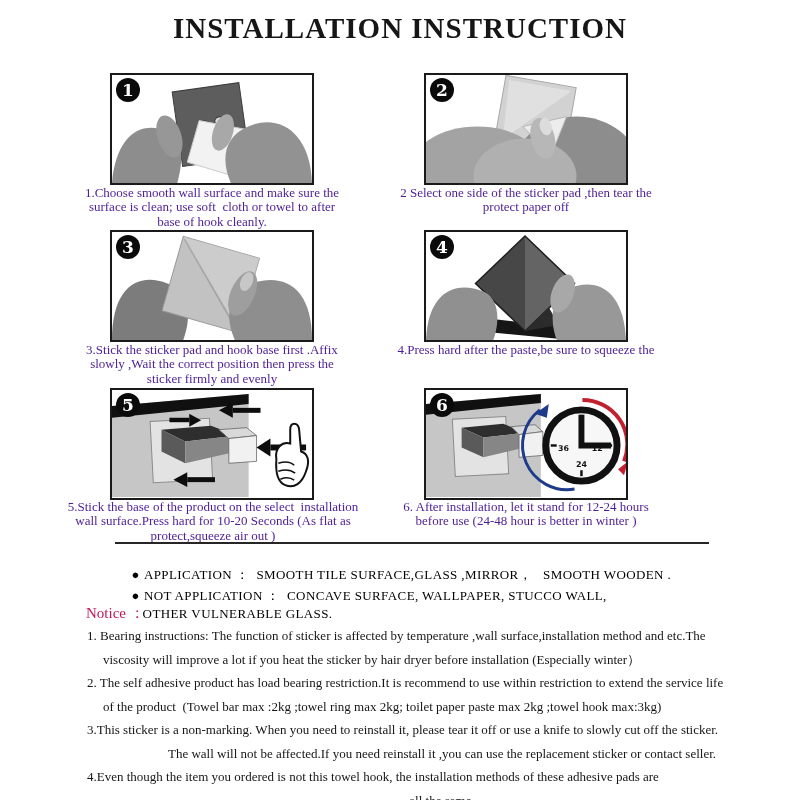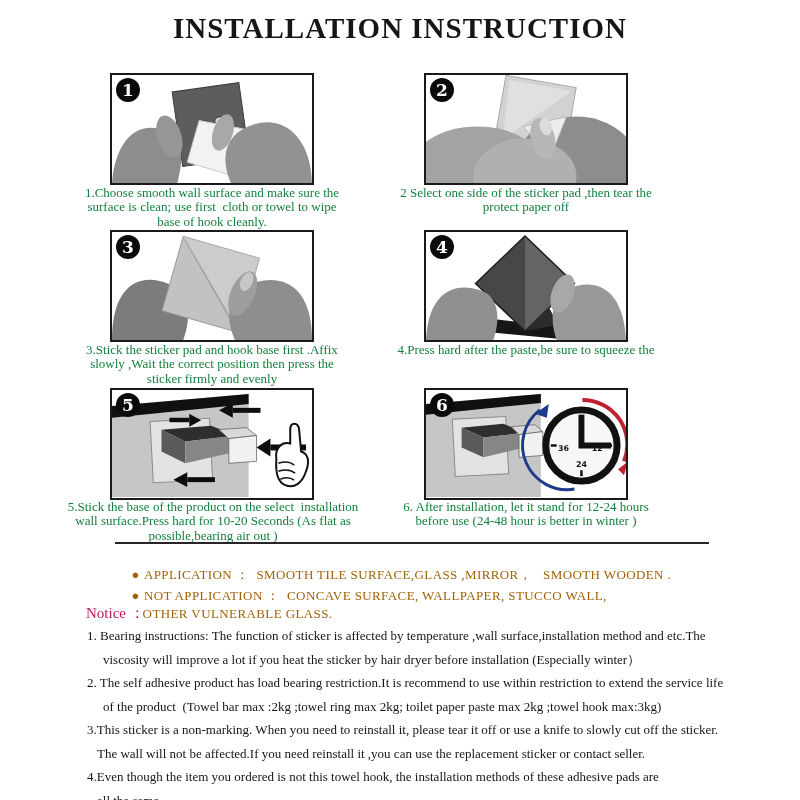--- a/index.html
+++ b/index.html
@@ -8,31 +8,31 @@
         font-family:"Liberation Serif",serif;color:#111;}
   #title{position:absolute;top:12px;left:0;width:800px;text-align:center;
          font-size:29px;font-weight:700;letter-spacing:1px;color:#161616;}
   .frame{position:absolute;width:204px;height:112px;border:2px solid #1a1a1a;
          background:#ffffff;box-sizing:border-box;}
   .frame svg{display:block;width:100%;height:100%;}
   .badge{position:absolute;top:3px;left:4px;width:24px;height:24px;border-radius:50%;
          background:#0a0a0a;color:#ffffff;display:flex;align-items:center;justify-content:center;
          font-family:"DejaVu Serif",serif;font-weight:700;font-size:17px;line-height:1;}
   .caption{position:absolute;text-align:center;font-size:13px;line-height:14.3px;
-           color:#15803d;}
+           color:#4c1d95;}
   .caption div{white-space:pre;}
   #divider{position:absolute;left:115px;top:542px;width:594px;height:0;
            border-top:2px solid #262626;}
-  .app-line{position:absolute;font-size:13px;letter-spacing:0.4px;white-space:pre;color:#a16207;}
+  .app-line{position:absolute;font-size:13px;letter-spacing:0.4px;white-space:pre;color:#000000;}
   .bullet{font-size:13px;margin-right:4px;}
   #notice-heading{position:absolute;left:86px;top:604px;font-size:15px;white-space:pre;color:#be185d;}
   #notice{position:absolute;left:87px;top:624px;width:700px;font-size:13px;color:#151515;}
   #notice .nline{line-height:23.5px;white-space:pre;}
   #notice .cont{padding-left:16px;}
-  #notice .cont-sm{padding-left:10px;}
+  #notice .cont-sm{padding-left:10px;text-align:center;}
 </style>
 </head>
 <body>
 
 <div id="page">
 
   <div id="title">INSTALLATION INSTRUCTION</div>
 
   <div class="frame" style="left:110px;top:73px;">
     <svg viewBox="0 0 202 109" aria-hidden="true">
@@ -158,39 +158,39 @@
         <text x="173" y="62" text-anchor="middle" font-family="DejaVu Sans, sans-serif" font-size="8" font-weight="bold" fill="#111">12</text>
         <text x="157" y="78" text-anchor="middle" font-family="DejaVu Sans, sans-serif" font-size="8" font-weight="bold" fill="#111">24</text>
         <text x="139" y="62" text-anchor="middle" font-family="DejaVu Sans, sans-serif" font-size="8" font-weight="bold" fill="#111">36</text>
       </g>
     </svg>
     <div class="badge">6</div>
   </div>
 
   <div class="caption" style="left:72px;top:186px;width:280px;">
     <div>1.Choose smooth wall surface and make sure the</div>
-    <div>surface is clean; use first  cloth or towel to wipe</div>
+    <div>surface is clean; use soft  cloth or towel to after</div>
     <div>base of hook cleanly.</div>
   </div>
   <div class="caption" style="left:386px;top:186px;width:280px;">
     <div>2 Select one side of the sticker pad ,then tear the</div>
     <div>protect paper off</div>
   </div>
   <div class="caption" style="left:72px;top:343px;width:280px;text-align:center;">
     <div>3.Stick the sticker pad and hook base first .Affix</div>
     <div>slowly ,Wait the correct position then press the</div>
     <div>sticker firmly and evenly</div>
   </div>
   <div class="caption" style="left:386px;top:343px;width:280px;">
     <div>4.Press hard after the paste,be sure to squeeze the</div>
   </div>
   <div class="caption" style="left:57px;top:500px;width:312px;">
     <div>5.Stick the base of the product on the select  installation</div>
     <div>wall surface.Press hard for 10-20 Seconds (As flat as</div>
-    <div>possible,bearing air out )</div>
+    <div>protect,squeeze air out )</div>
   </div>
   <div class="caption" style="left:386px;top:500px;width:280px;">
     <div>6. After installation, let it stand for 12-24 hours</div>
     <div>before use (24-48 hour is better in winter )</div>
   </div>
 
   <div id="divider"></div>
 
   <div class="app-line" style="left:117px;top:550px;">
     <span class="bullet">●</span><span>APPLICATION ：  SMOOTH TILE SURFACE,GLASS ,MIRROR，   SMOOTH WOODEN .</span>

